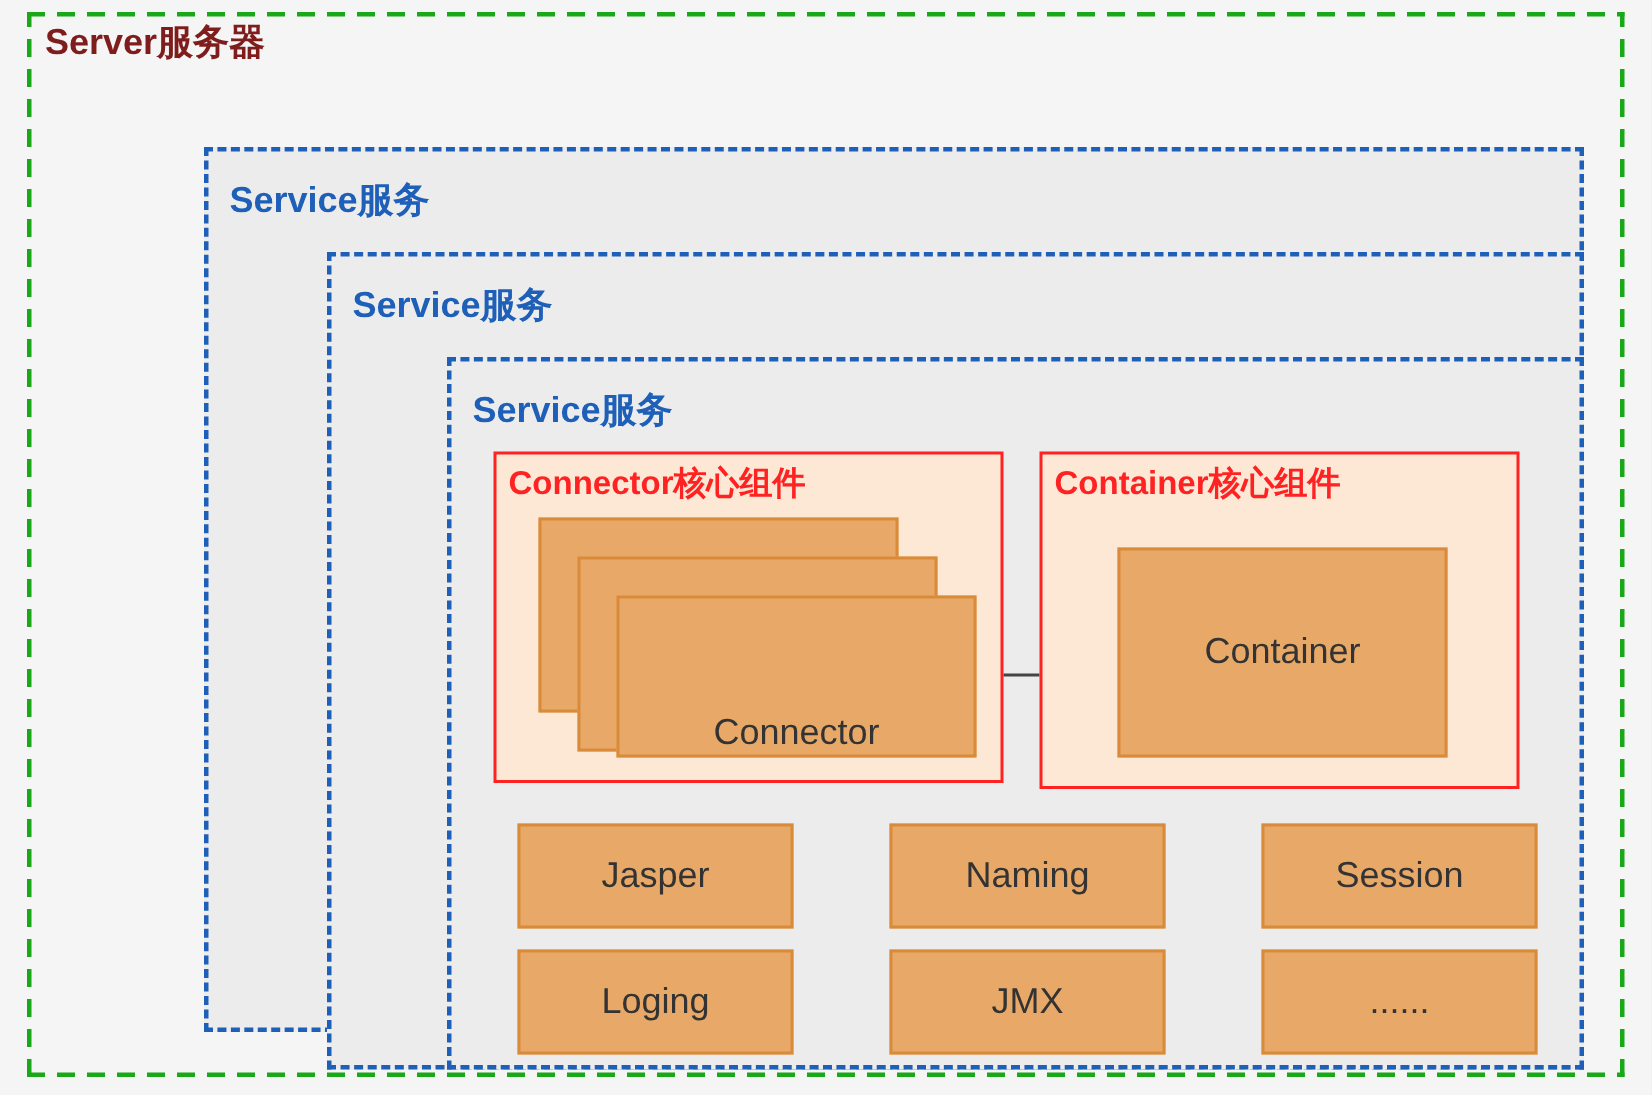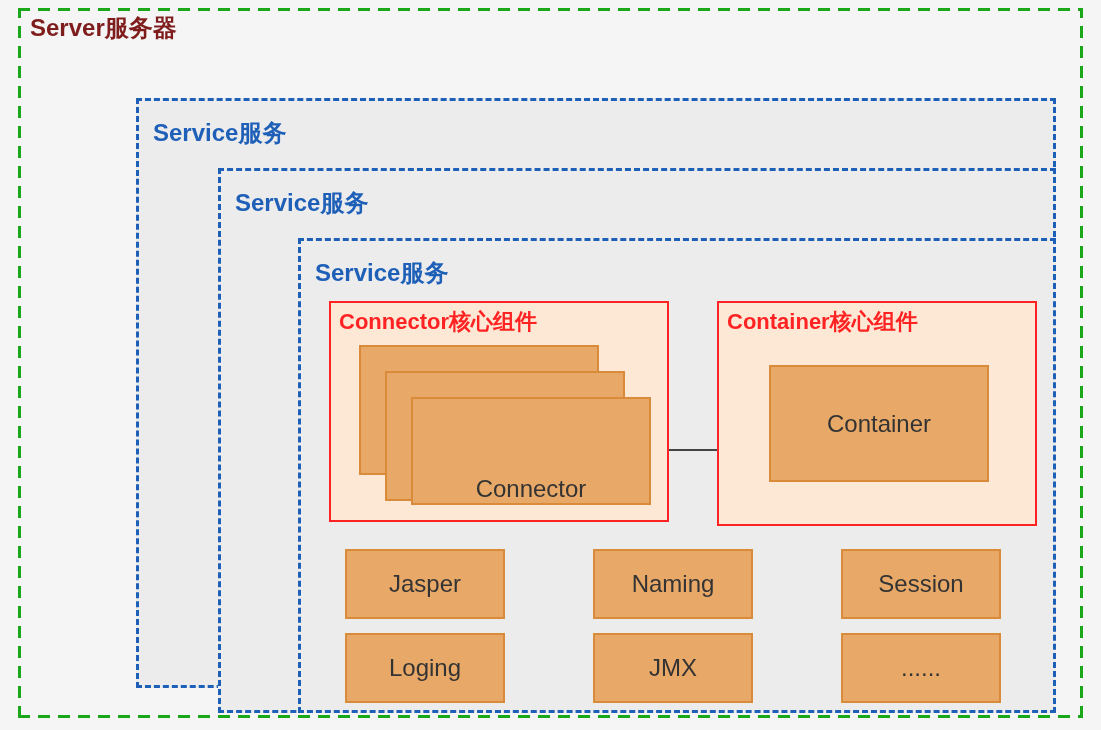--- a/index.html
+++ b/index.html
@@ -58,21 +58,21 @@
       color: #1e5fb8;
       font-size: 24px;
       font-weight: bold;
     }
     .core-box {
       position: absolute;
       border: 2px solid #ff2222;
       background: #fce8d4;
     }
     .connector-core { left: 28px; top: 60px; width: 340px; height: 221px; }
-    .container-core { left: 416px; top: 60px; width: 320px; height: 225px; text-decoration: underline; }
+    .container-core { left: 392px; top: 60px; width: 320px; height: 225px; text-decoration: underline; }
     .core-label {
       position: absolute;
       left: 8px;
       top: 4px;
       color: #ff2222;
       font-size: 22px;
       font-weight: bold;
     }
     .stacked-box {
       position: absolute;
@@ -80,42 +80,42 @@
       background: #e8a968;
     }
     .stack-1 { left: 28px; top: 42px; width: 240px; height: 130px; }
     .stack-2 { left: 54px; top: 68px; width: 240px; height: 130px; }
     .stack-3 { left: 80px; top: 94px; width: 240px; height: 108px; display: flex; align-items: flex-end; justify-content: center; }
     .container-inner {
       position: absolute;
       left: 50px;
       top: 62px;
       width: 220px;
-      height: 117px;
+      height: 140px;
       border: 2px solid #d98b3a;
       background: #e8a968;
       display: flex;
       align-items: center;
       justify-content: center;
     }
     .box-text {
       font-size: 24px;
       color: #333;
     }
     .connector-line {
       position: absolute;
       left: 368px;
       top: 208px;
       width: 84px;
       height: 2px;
       background: #444;
     }
     .module-box {
       position: absolute;
-      width: 160px;
+      width: 184px;
       height: 70px;
       border: 2px solid #d98b3a;
       background: #e8a968;
       display: flex;
       align-items: center;
       justify-content: center;
       font-size: 24px;
       color: #333;
     }
     .module-jasper { left: 44px; top: 308px; }

